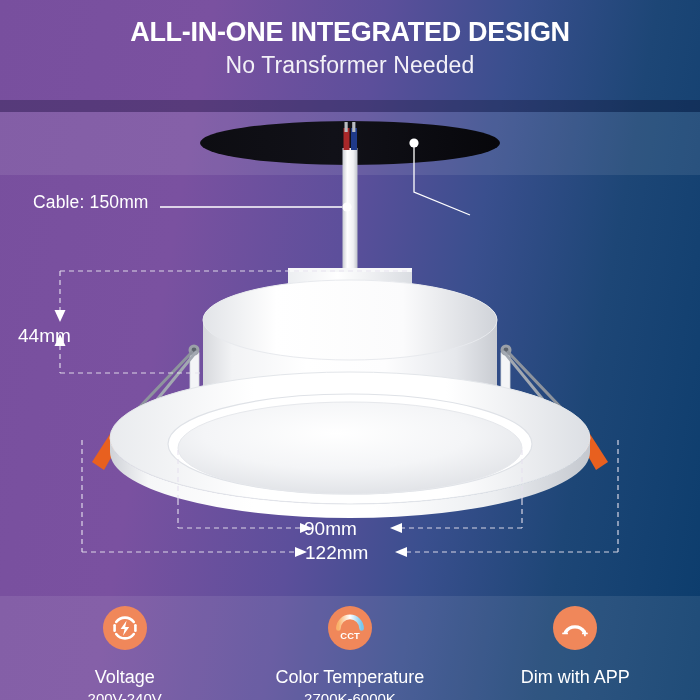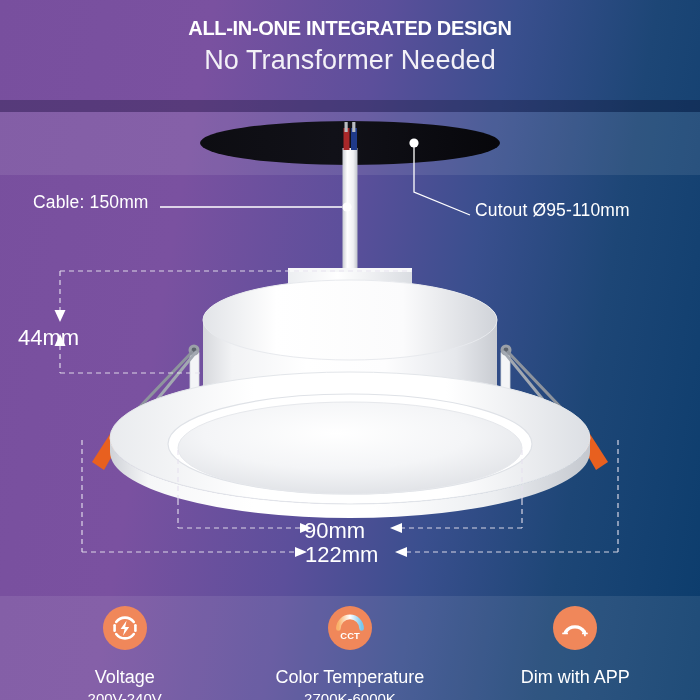--- a/index.html
+++ b/index.html
@@ -38,31 +38,31 @@
     position: absolute;
     left: 0;
     top: 0;
     width: 700px;
     height: 100px;
     text-align: center;
   }
   .title {
     margin: 0;
     padding-top: 18px;
-    font-size: 20px;
+    font-size: 27px;
     font-weight: bold;
     color: #ffffff;
     letter-spacing: -0.3px;
     line-height: 1.08;
     white-space: nowrap;
   }
   .subtitle {
     margin: 0;
     padding-top: 5px;
-    font-size: 27px;
+    font-size: 23px;
     font-weight: normal;
     color: #f3f1f7;
     letter-spacing: 0.1px;
   }
 
   
   #art {
     position: absolute;
     left: 0;
     top: 0;
@@ -75,21 +75,21 @@
     font-size: 17.5px;
     white-space: nowrap;
     letter-spacing: 0.15px;
   }
   #anno-cable  { left: 33px;  top: 192px; }
   #anno-cutout { left: 475px; top: 200px; }
 
   .dim {
     position: absolute;
     color: #ffffff;
-    font-size: 22px;
+    font-size: 19px;
     white-space: nowrap;
     font-weight: normal;
   }
   #dim-44  { left: 18px;  top: 325px; }
   #dim-90  { left: 304px; top: 518px; }
   #dim-122 { left: 305px; top: 542px; }
 
   
   .features {
     position: absolute;
@@ -290,21 +290,20 @@
       <path d="M160,207 L342,207"></path>
       <path d="M414,143 L414,192 L470,215"></path>
     </g>
     <g fill="#ffffff">
       <circle cx="347" cy="207" r="4.6"></circle>
       <circle cx="414" cy="143" r="4.6"></circle>
     </g>
   </svg>
 
   <div class="anno" id="anno-cable">Cable: 150mm</div>
-  <div class="anno" id="anno-cutout">Cutout Ø95-110mm</div>
 
   <div class="dim" id="dim-44">44mm</div>
   <div class="dim" id="dim-90">90mm</div>
   <div class="dim" id="dim-122">122mm</div>
 
   <div class="features">
 
     <div class="feature">
       <div class="feat-icon">
         <svg width="30" height="30" viewBox="0 0 30 30">

